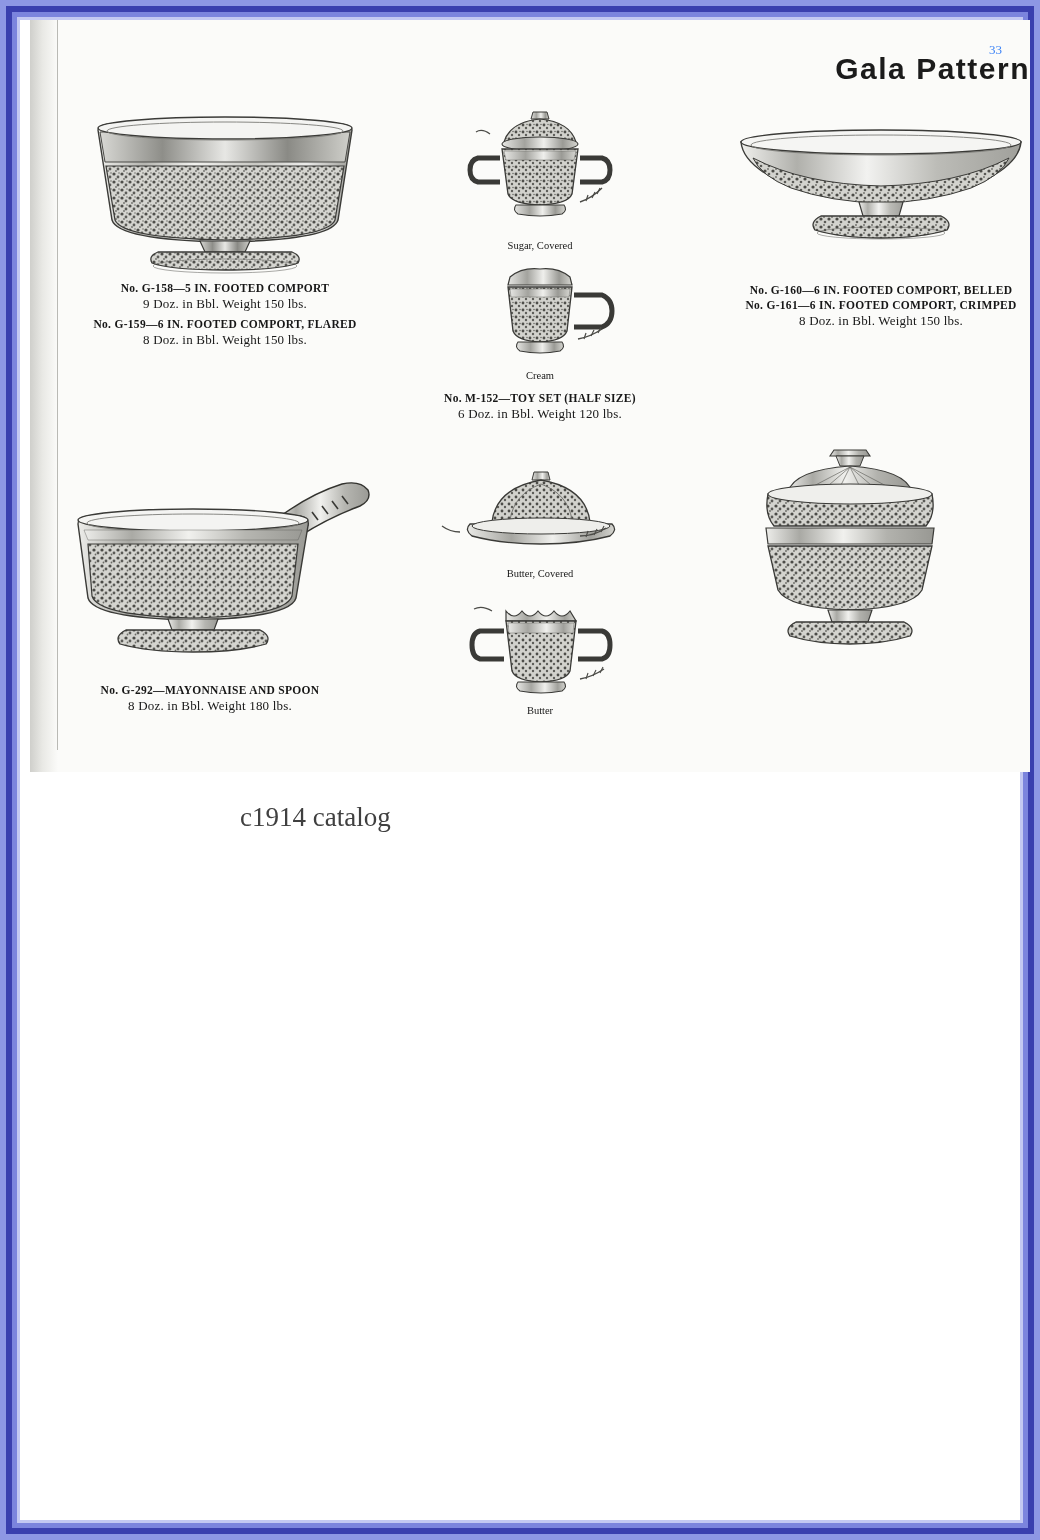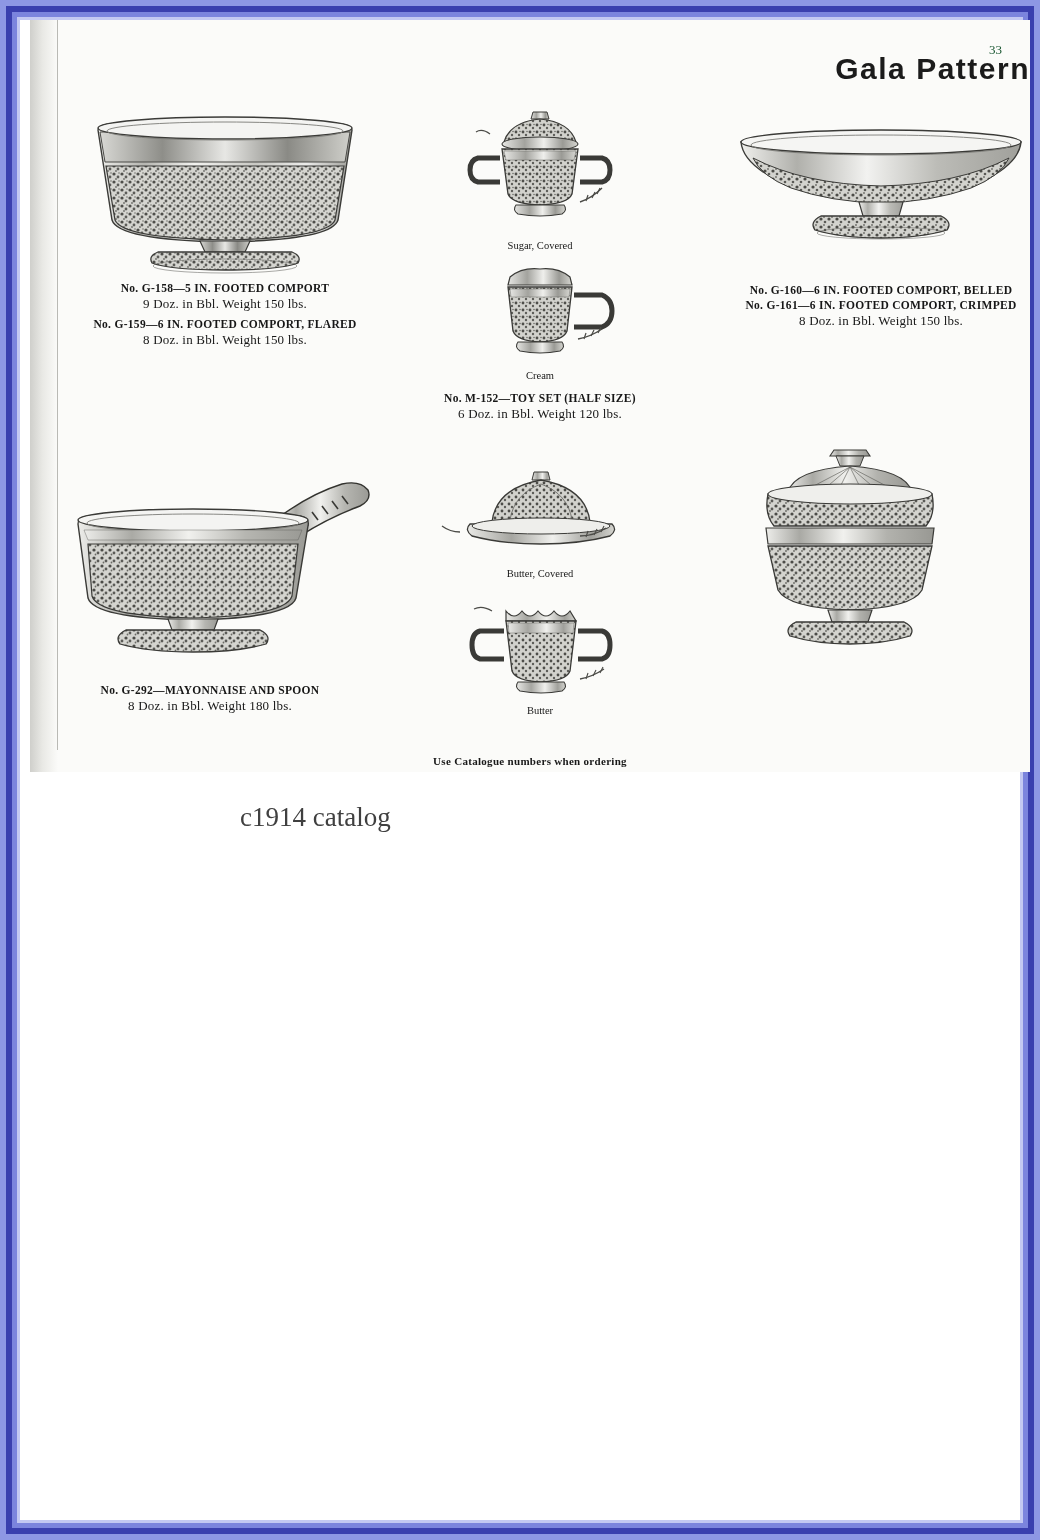--- a/index.html
+++ b/index.html
@@ -84,21 +84,21 @@
     width: 1px;
     height: 730px;
     background: #b9b9b4;
   }
 
   .page-number {
     position: absolute;
     right: 28px;
     top: 22px;
     font-size: 13px;
-    color: #14532d;
+    color: #3b82f6;
     font-family: "Liberation Serif", serif;
   }
   .page-title {
     position: absolute;
     left: 0;
     right: 0;
     top: 32px;
     text-align: right;
     font-size: 30px;
     font-weight: bold;
@@ -447,19 +447,18 @@
 
             <path d="M58 106 L222 106 L212 150 Q202 168 140 170 Q78 168 68 150 Z" fill="url(#stipple6)" stroke="#3a3a37" stroke-width="1.3"></path>
 
             <path d="M118 170 L162 170 L158 182 L122 182 Z" fill="url(#glassG)" stroke="#3a3a37" stroke-width="1.2"></path>
 
             <path d="M86 182 L194 182 Q206 188 200 196 Q174 204 140 204 Q106 204 80 196 Q74 188 86 182 Z" fill="url(#stipple6)" stroke="#3a3a37" stroke-width="1.3"></path>
           </svg>
         </div>
       </div>
 
-      <div class="footer-note">Use Catalogue numbers when ordering</div>
     </div>
 
     <div class="overlay-label">c1914 catalog</div>
 
   </div>
 </div>
 
 </body></html>

